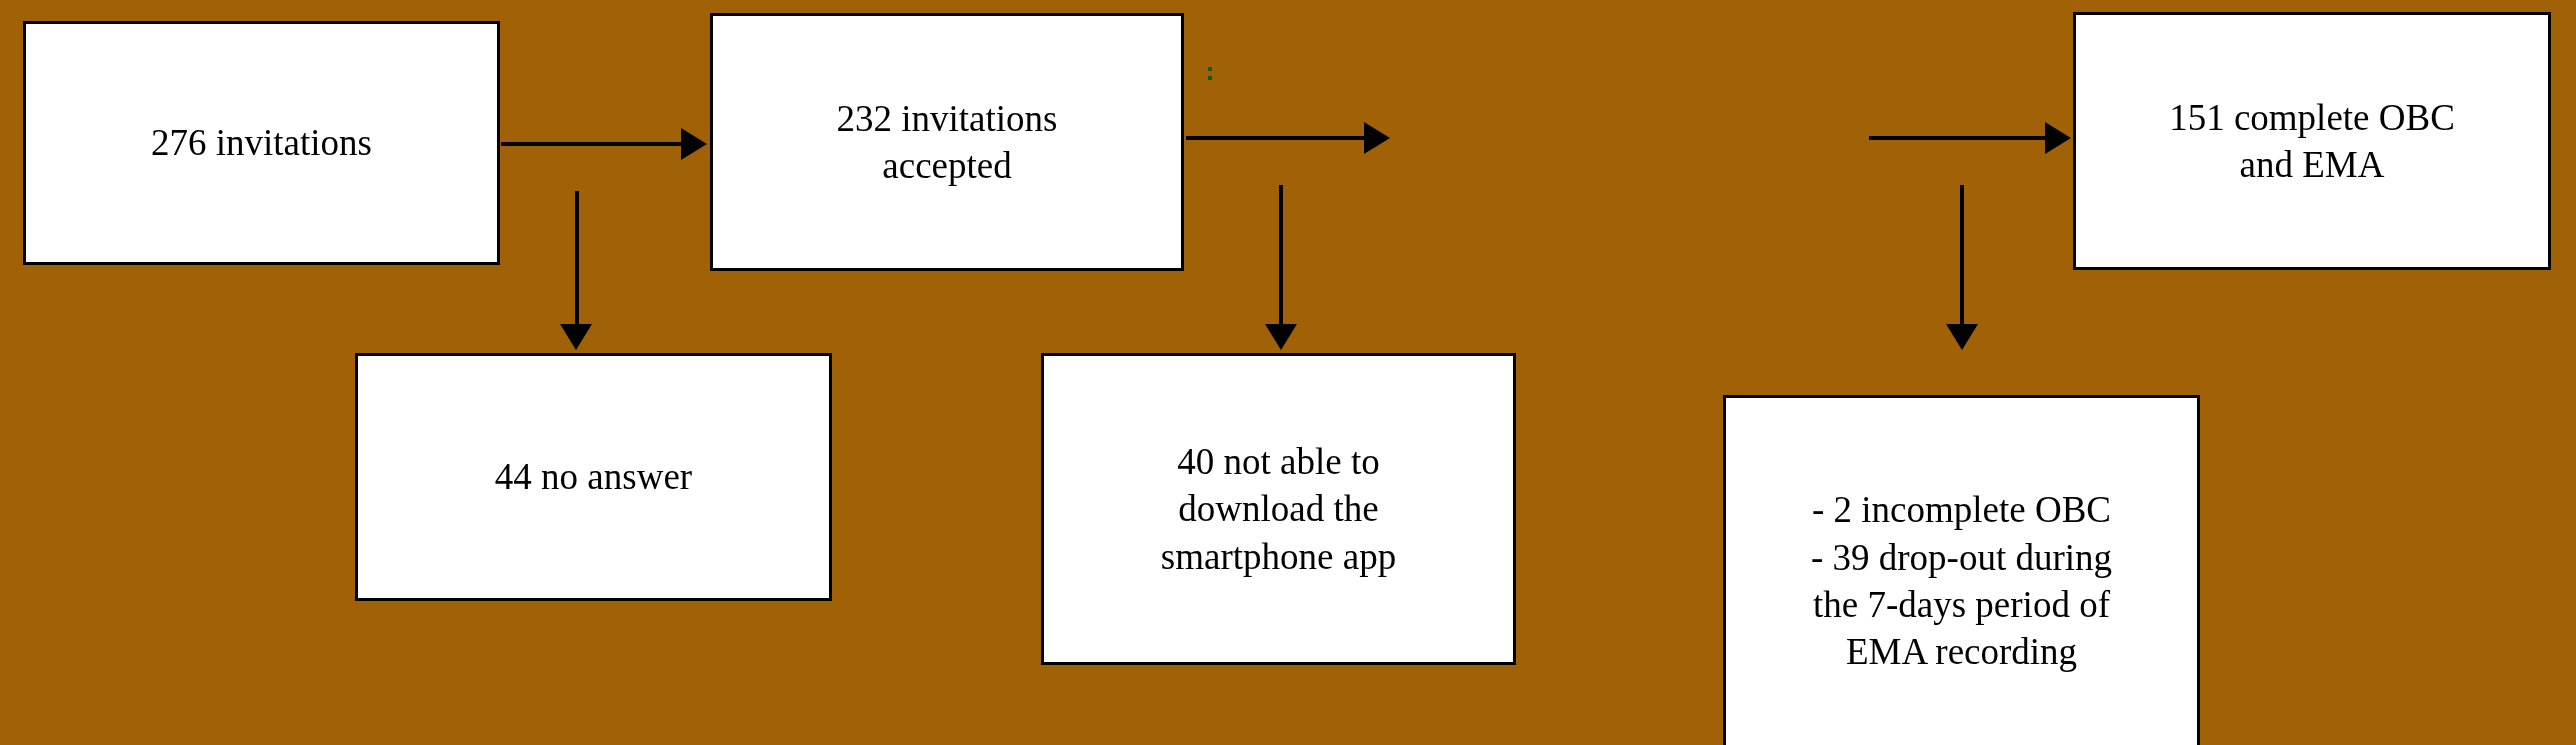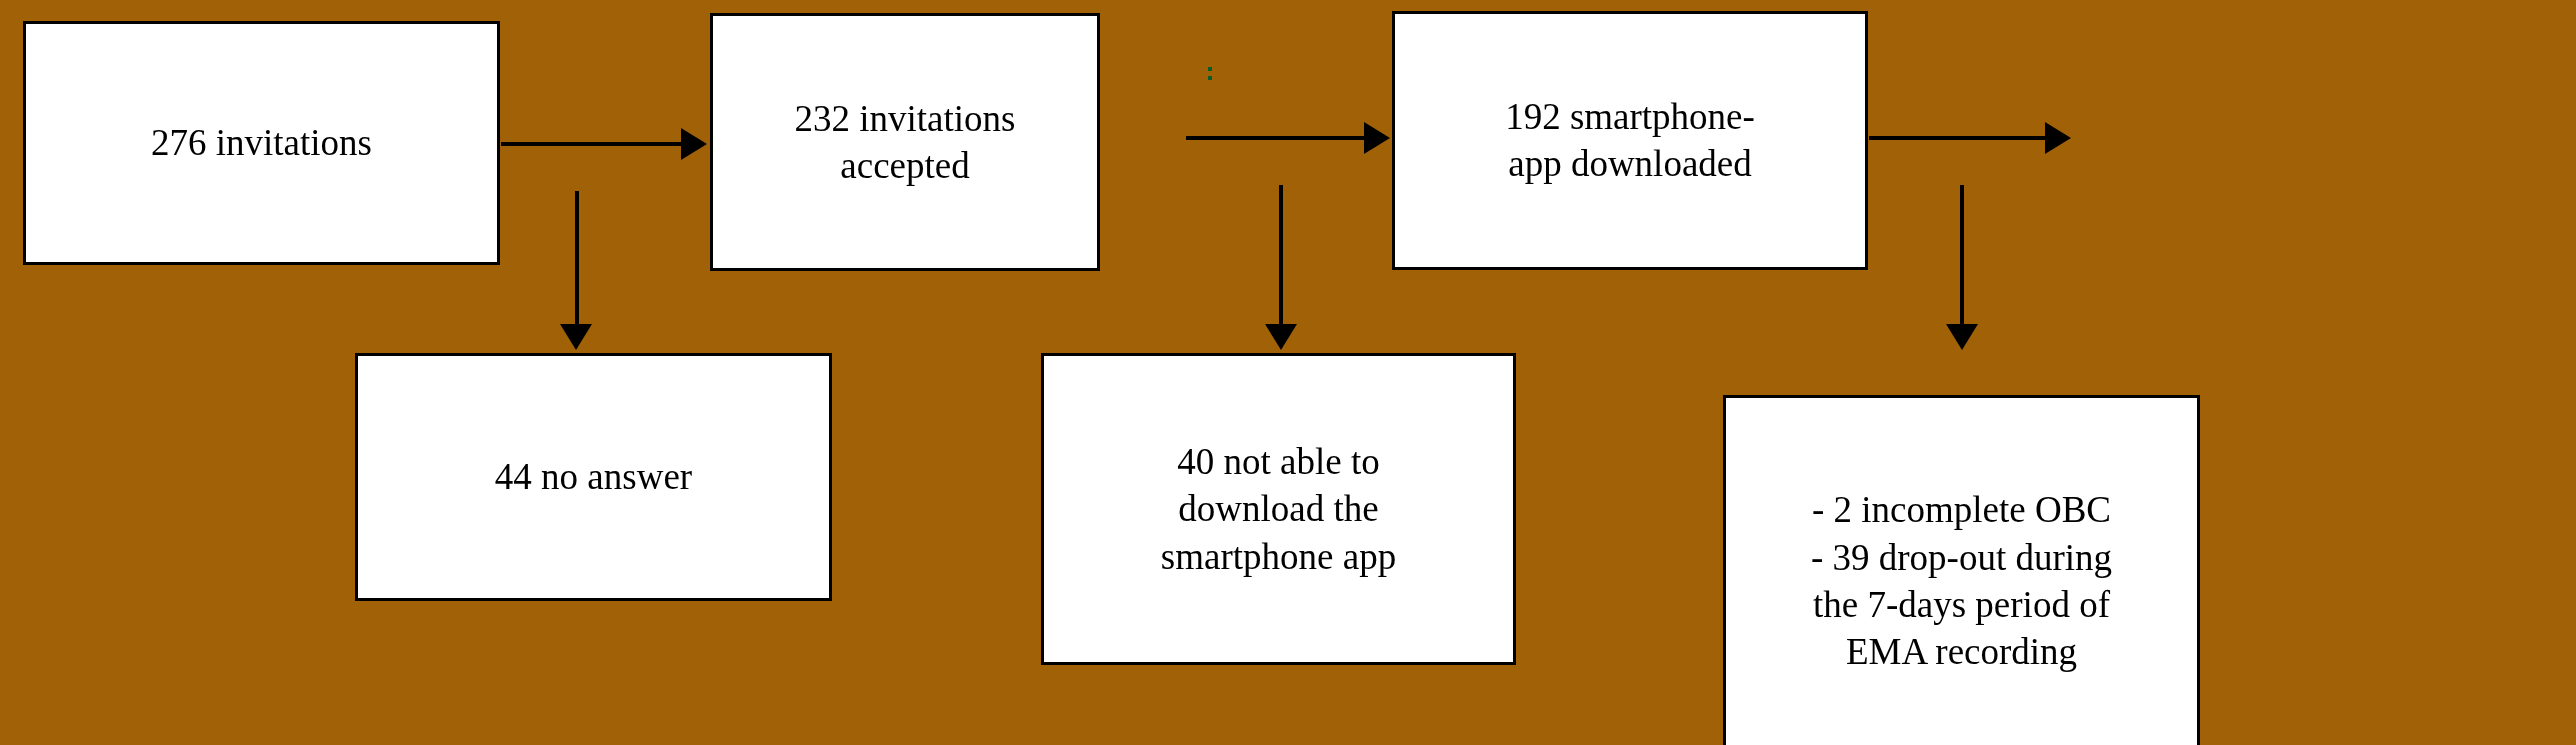--- a/index.html
+++ b/index.html
@@ -31,21 +31,21 @@
     line-height: 1.28;
     color: #000000;
     padding: 0 9.6px;
     white-space: pre-line;
   }
   .node-text.left-ind {
     text-align: center;
   }
   
   #node-invitations      { left: 23px;   top: 21px;  width: 477px; height: 244px; }
-  #node-accepted         { left: 710px; top: 13.2px;  width: 390px; height: 258px; }
+  #node-accepted         { left: 710px; top: 13.2px;  width: 474px; height: 258px; }
   #node-downloaded       { left: 1392px; top: 10.8px;  width: 476px; height: 259px; }
   #node-complete         { left: 2073px; top: 12px;  width: 478px; height: 258px; }
   
   #node-no-answer        { left: 355px;  top: 353px; width: 477px; height: 248px; }
   #node-not-able         { left: 1041px; top: 353px; width: 475px; height: 312px; justify-content: center; }
   #node-dropout          { left: 1723px; top: 353px; width: 477px; height: 372px; margin-top: 42px; }
 
   
   .hline {
     position: absolute;
@@ -105,25 +105,25 @@
 
   <div class="node" id="node-invitations">
     <div class="node-text">276 invitations</div>
   </div>
 
   <div class="node" id="node-accepted">
     <div class="node-text">232 invitations
 accepted</div>
   </div>
 
-  <div class="node" id="node-downloaded">
-    <div class="node-text">192 smartphone-
-app downloaded</div>
+
+  <div class="node" id="node-complete">
+    <div class="node-text">151 complete OBC
+and EMA</div>
   </div>
-
 
   <div class="node" id="node-no-answer">
     <div class="node-text">44 no answer</div>
   </div>
 
   <div class="node" id="node-not-able">
     <div class="node-text">40 not able to
 download the
 smartphone app</div>
   </div>

